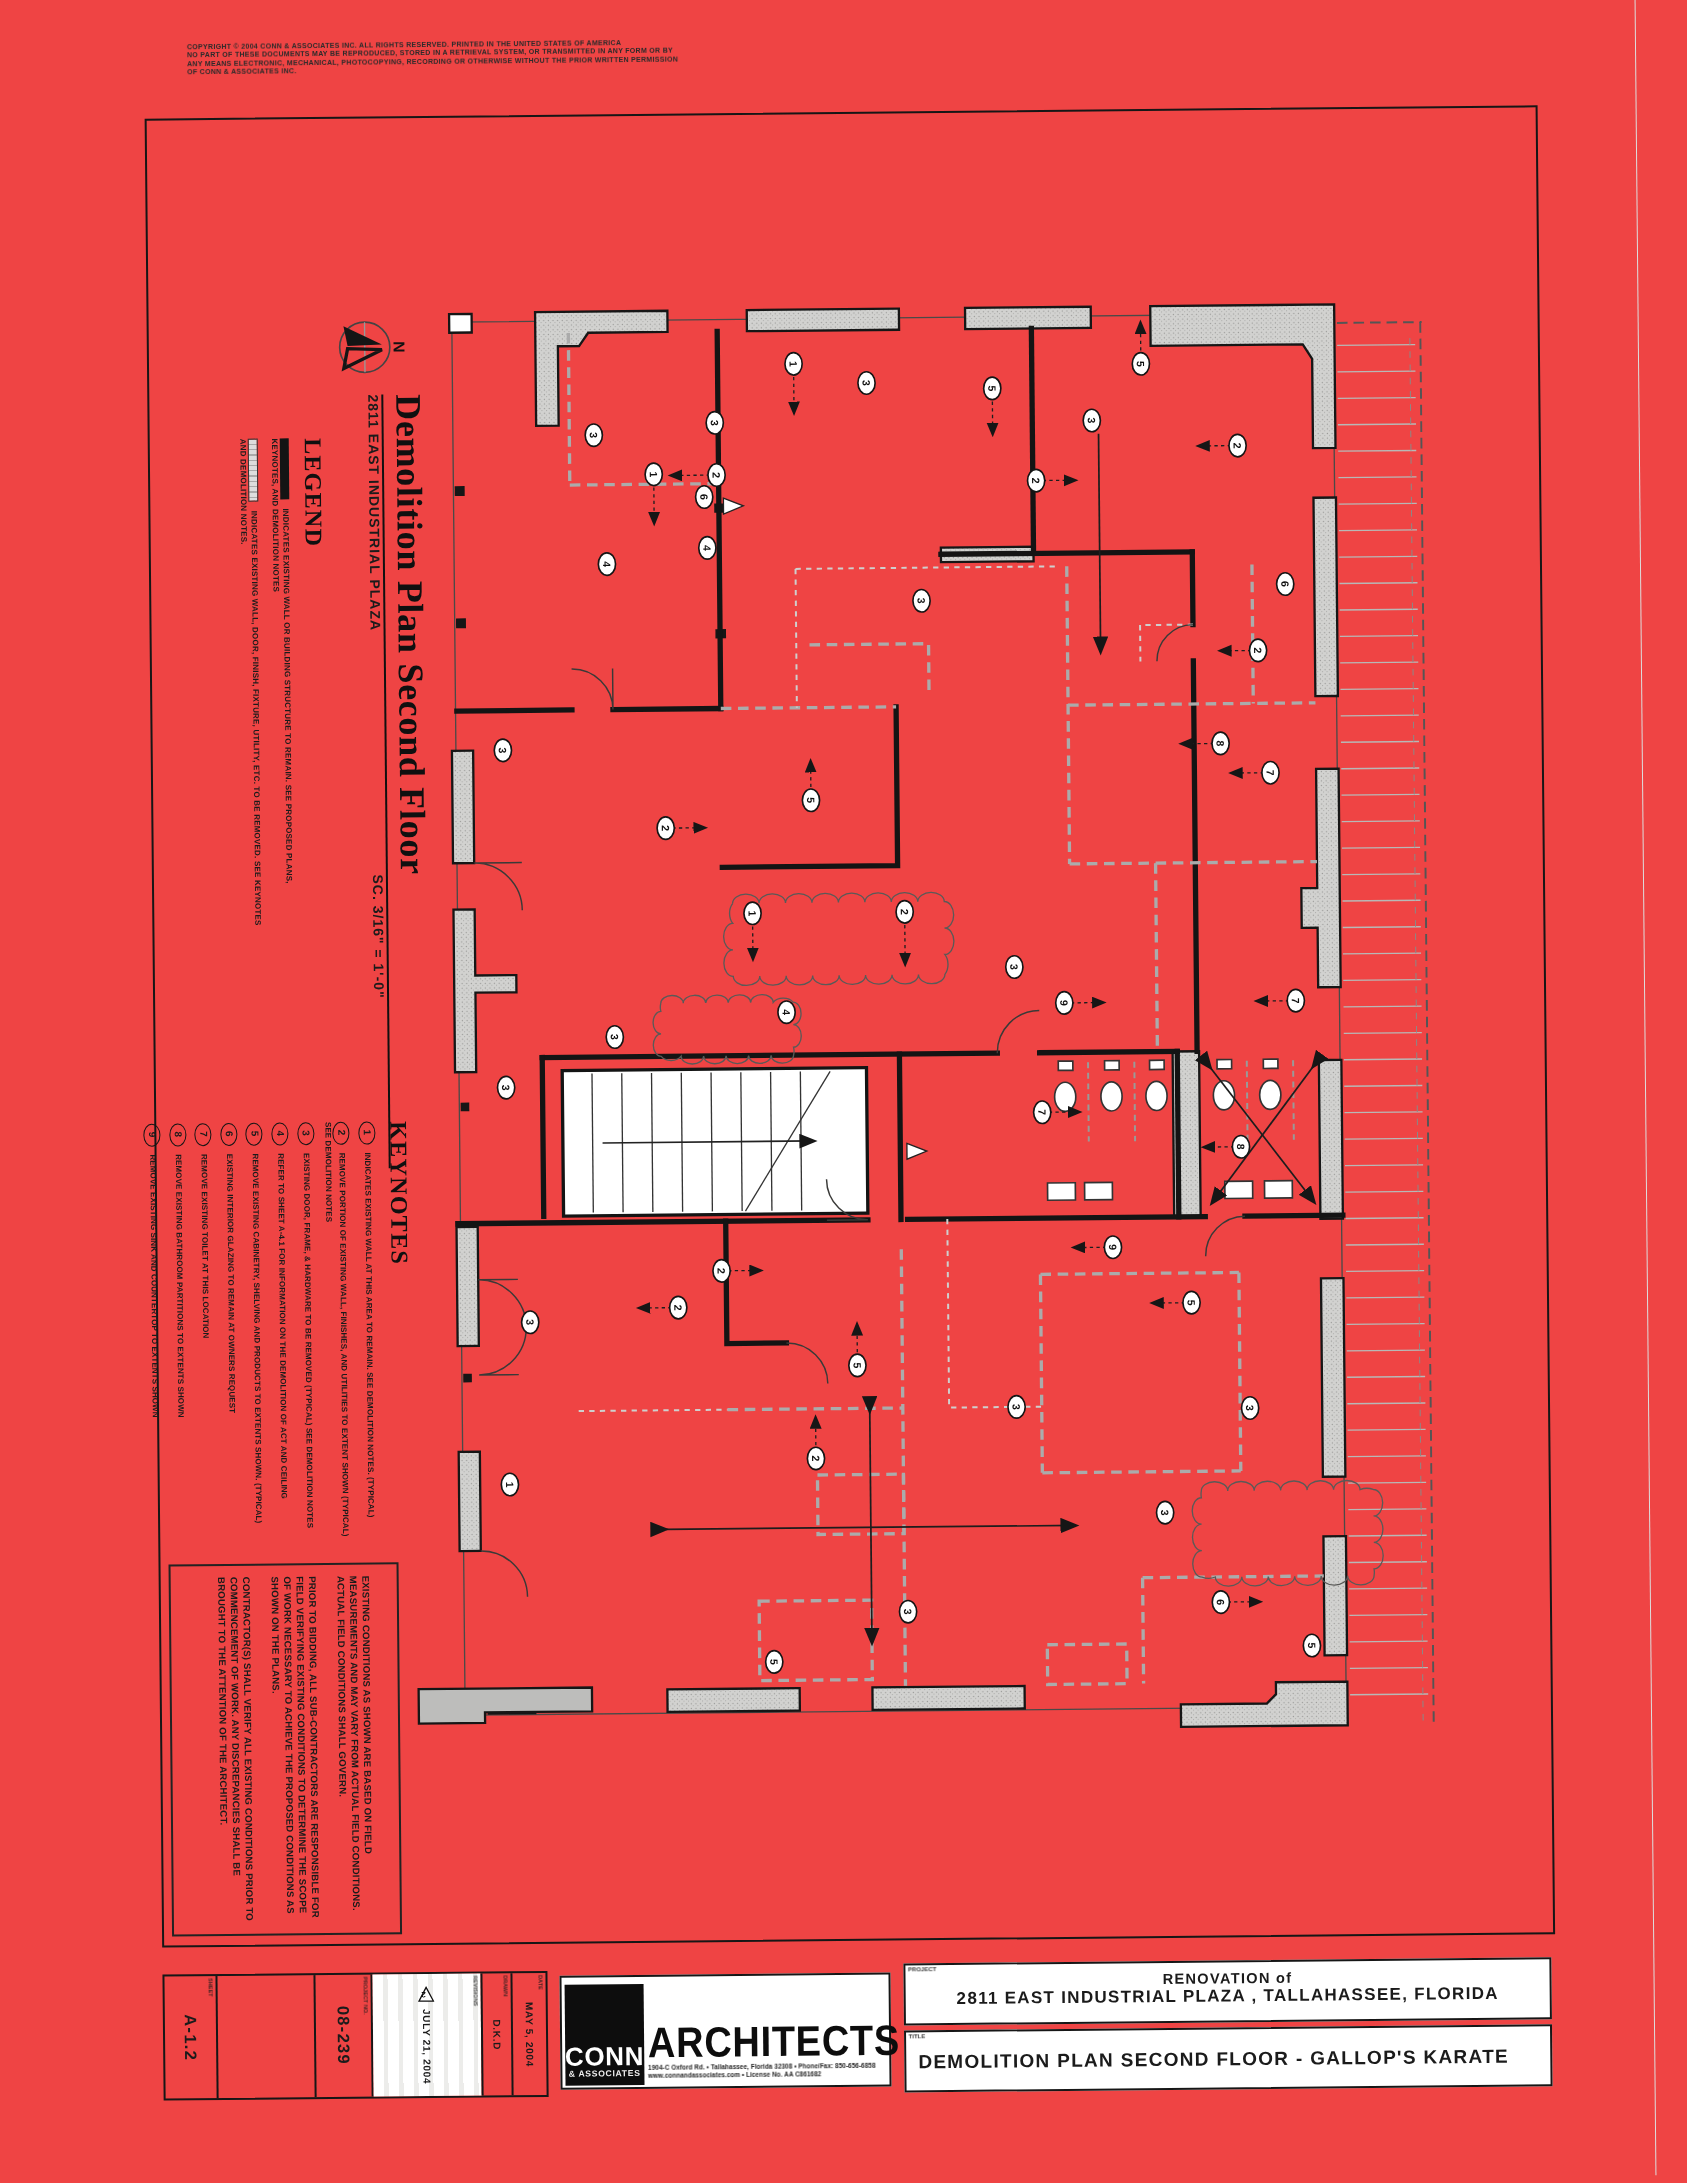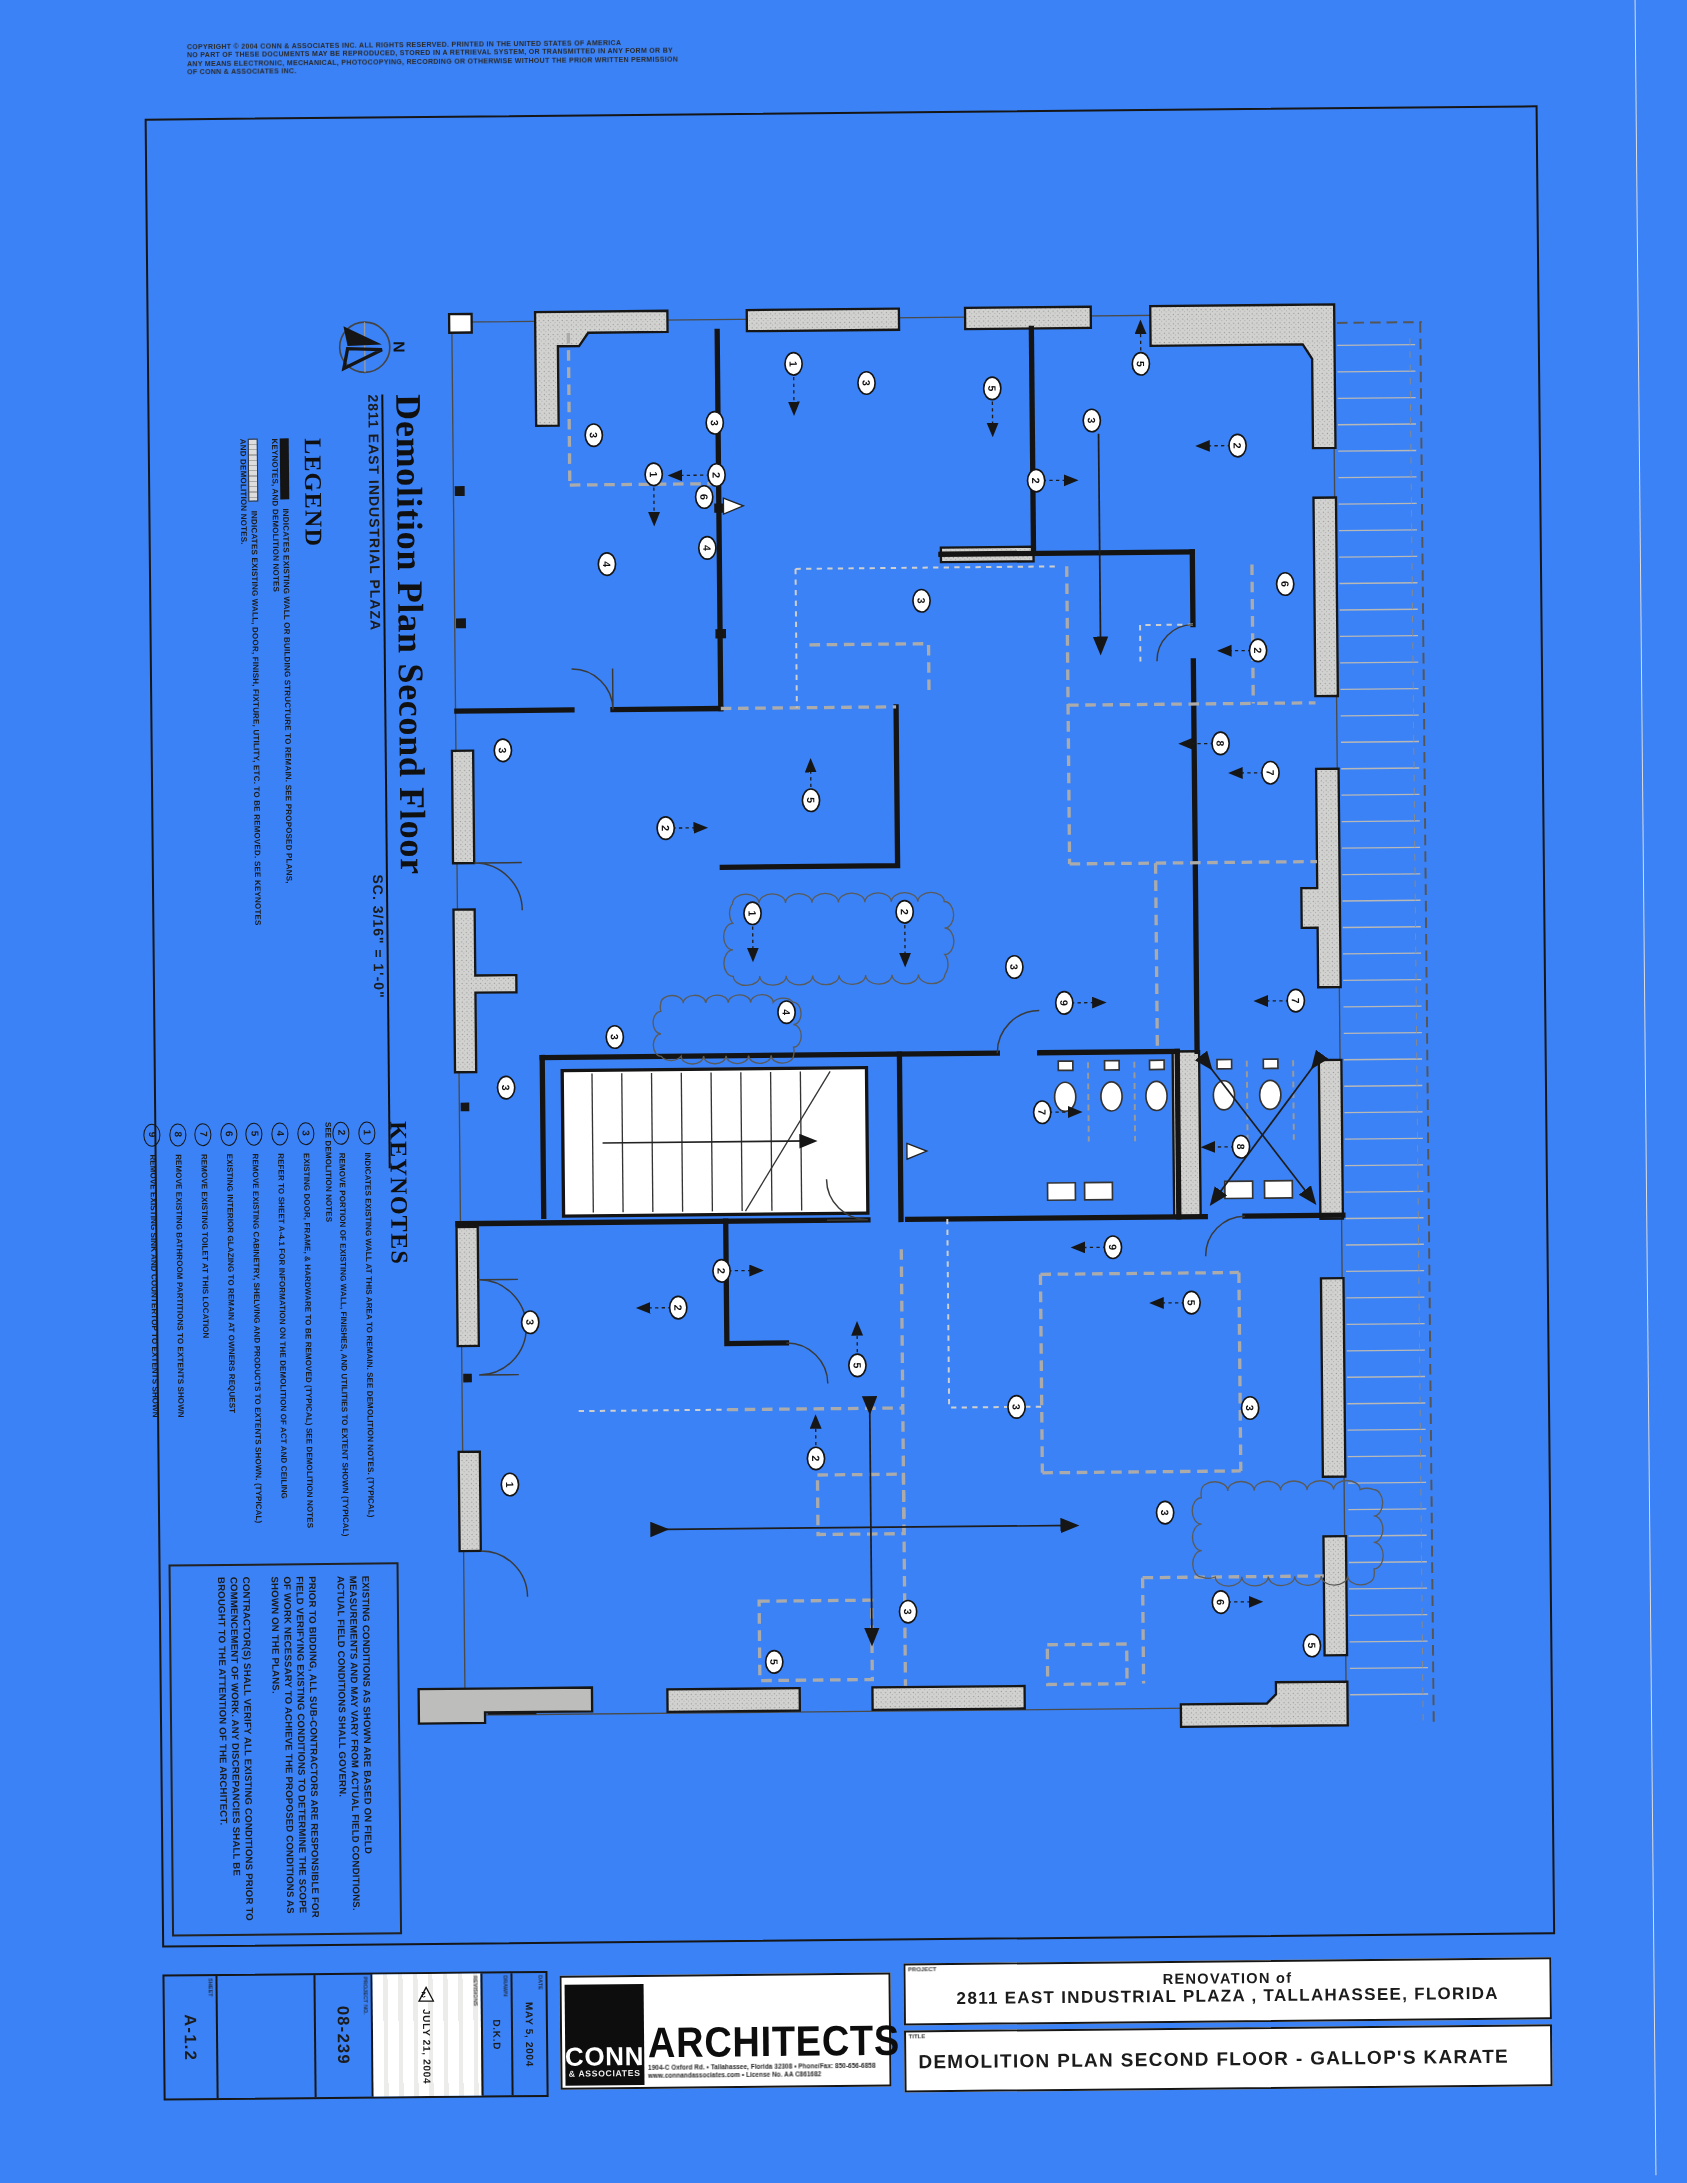--- a/index.html
+++ b/index.html
@@ -1,16 +1,16 @@
 <!DOCTYPE html>
 <html style="font-size:10.6px"><head>
 <meta charset="utf-8">
 <style>
   html,body{margin:0;padding:0;background:#e8e8e6;}
-  .sheet{position:relative;width:1687px;height:2183px;background:#3b82f6;overflow:hidden;
+  .sheet{position:relative;width:1687px;height:2183px;background:#ef4444;overflow:hidden;
          font-family:"Liberation Sans",sans-serif;color:#1b1b1b;}
   .scan{position:absolute;inset:0;transform:rotate(-0.55deg);transform-origin:50% 50%;}
   .v{writing-mode:vertical-rl;text-orientation:mixed;}
   .abs{position:absolute;}
 
   
   .copyright{left:197px;top:37px;width:847px;font-size:7px;line-height:8.3px;
              font-weight:700;letter-spacing:0.3px;color:#2a2a2a;filter:blur(0.2px);}
 
   

